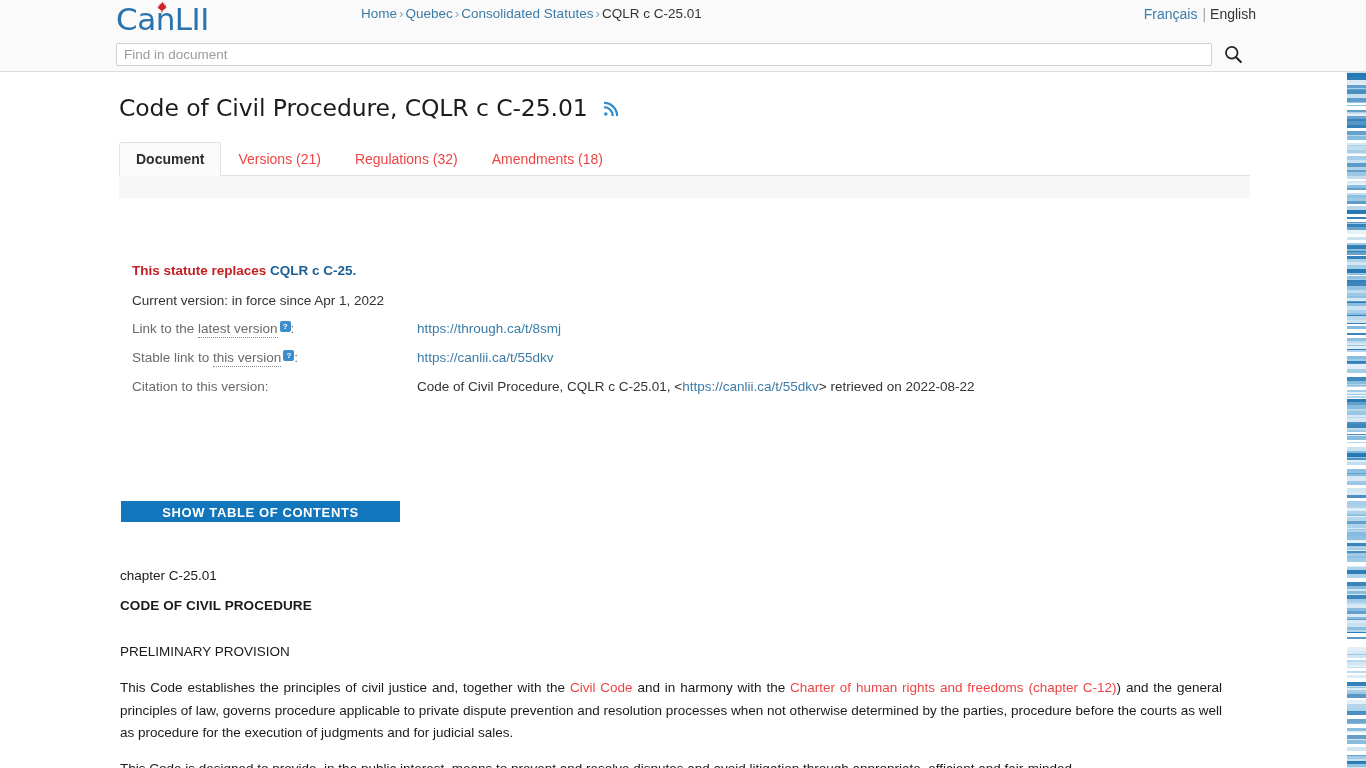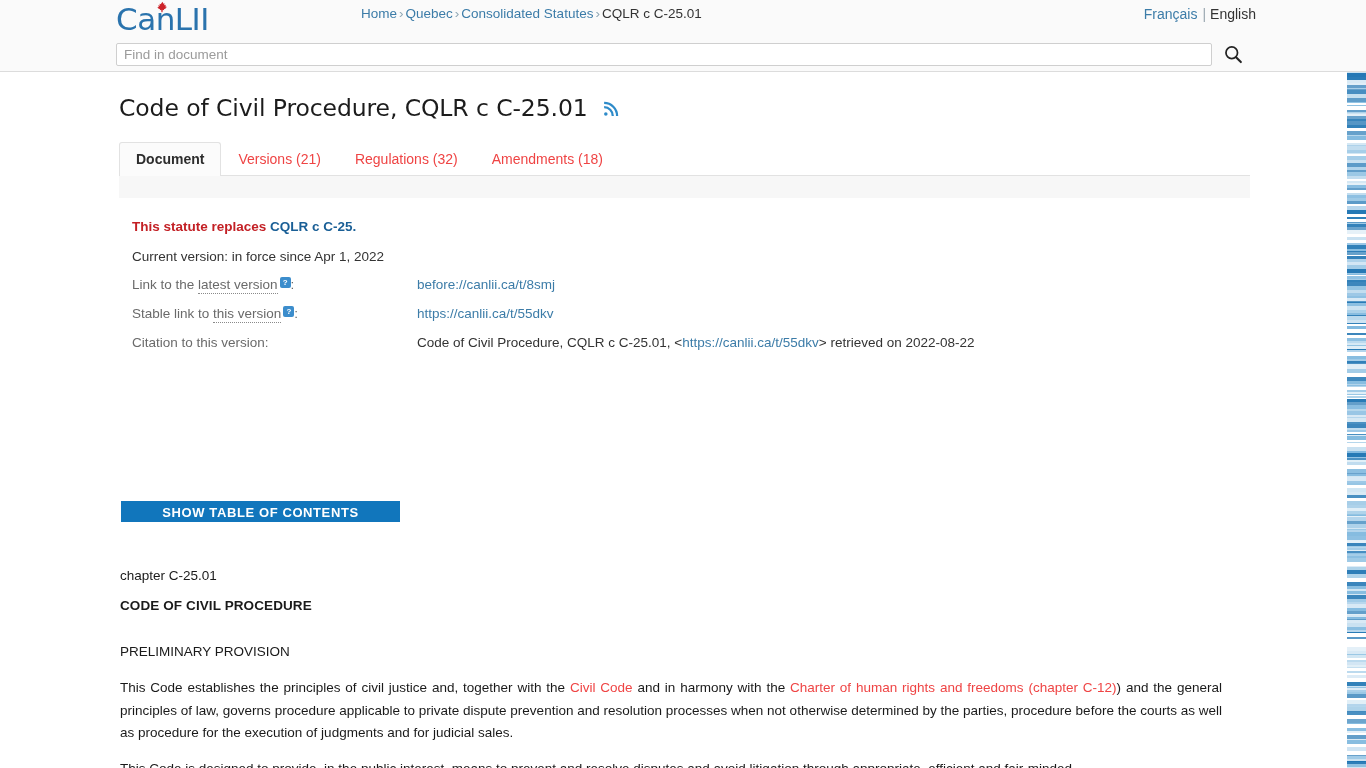--- a/index.html
+++ b/index.html
@@ -103,21 +103,21 @@
     position: absolute; left: 119px; top: 176px;
     width: 1131px; height: 22px;
     background: #f7f7f7;
   }
 
   
   #meta {
     position: absolute; left: 132px; top: 216px;
     width: 1100px; font-size: 13.5px; color: #333;
   }
-  #replaces { color: #c32025; font-weight: bold; font-size: 13.5px; line-height: 22px; }
+  #replaces { color: #c32025; font-weight: bold; font-size: 13.5px; line-height: 22px; margin-top: 44px; }
   #replaces a { color: #1a5f96; text-decoration: none; }
   #curver { color: #333; font-size: 13.5px; line-height: 21px; margin-top: 8px; }
 
   .mrow { position: relative; height: 29px; font-size: 13.5px; }
   .mlabel { position: absolute; left: 0; top: 0; color: #6a6a6a; white-space: nowrap; }
   .mval { position: absolute; left: 285px; top: 0; color: #333; white-space: nowrap; }
   .mval a, .mlink { color: #3c7ca8; text-decoration: none; }
   .dot { border-bottom: 1px dotted #8a8a8a; padding-bottom: 1px; text-align: right; }
   .qbadge {
     display: inline-block; width: 11px; height: 11px;
@@ -226,21 +226,21 @@
     <span>This statute replaces</span>
     <a href="#">CQLR c C-25.</a>
   </div>
 
   <div id="curver">Current version: in force since Apr 1, 2022</div>
 
   <div style="height:10px"></div>
 
   <div class="mrow">
     <span class="mlabel"><span>Link to the </span><span class="dot">latest version</span><span class="qbadge">?</span><span>:</span></span>
-    <span class="mval"><a href="#" class="mlink">before://canlii.ca/t/8smj</a></span>
+    <span class="mval"><a href="#" class="mlink">https://through.ca/t/8smj</a></span>
   </div>
 
   <div class="mrow">
     <span class="mlabel"><span>Stable link to </span><span class="dot">this version</span><span class="qbadge">?</span><span>:</span></span>
     <span class="mval"><a href="#" class="mlink">https://canlii.ca/t/55dkv</a></span>
   </div>
 
   <div class="mrow">
     <span class="mlabel">Citation to this version:</span>
     <span class="mval"><span>Code of Civil Procedure, CQLR c C-25.01, &lt;</span><a href="#" class="mlink">https://canlii.ca/t/55dkv</a><span>&gt; retrieved on 2022-08-22</span></span>

